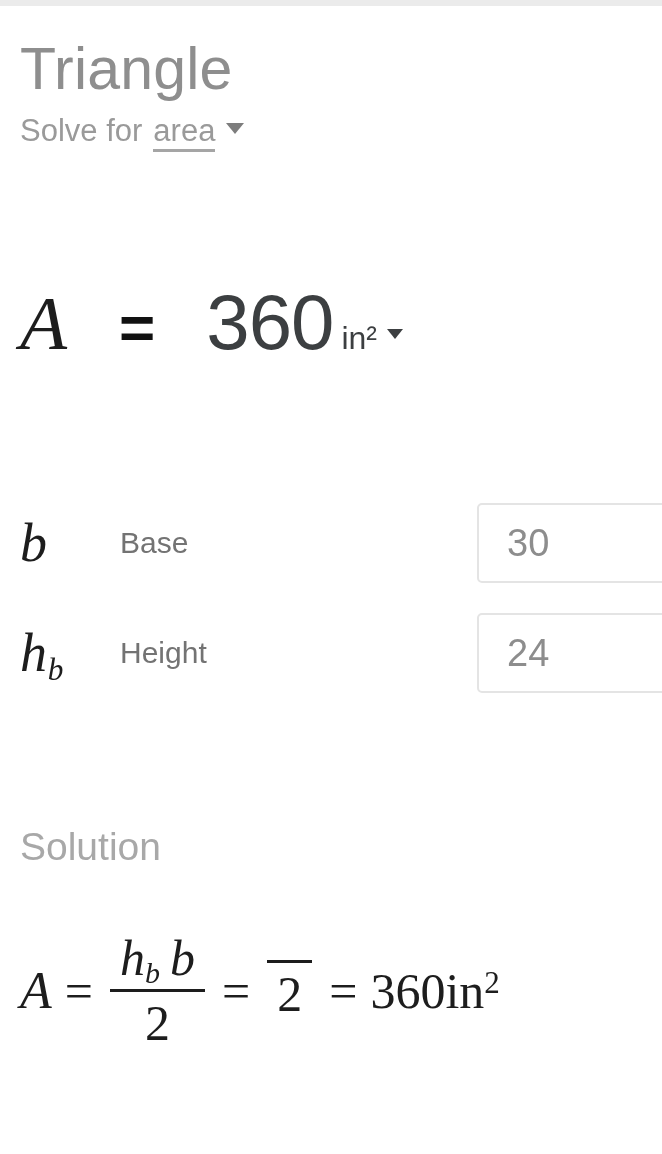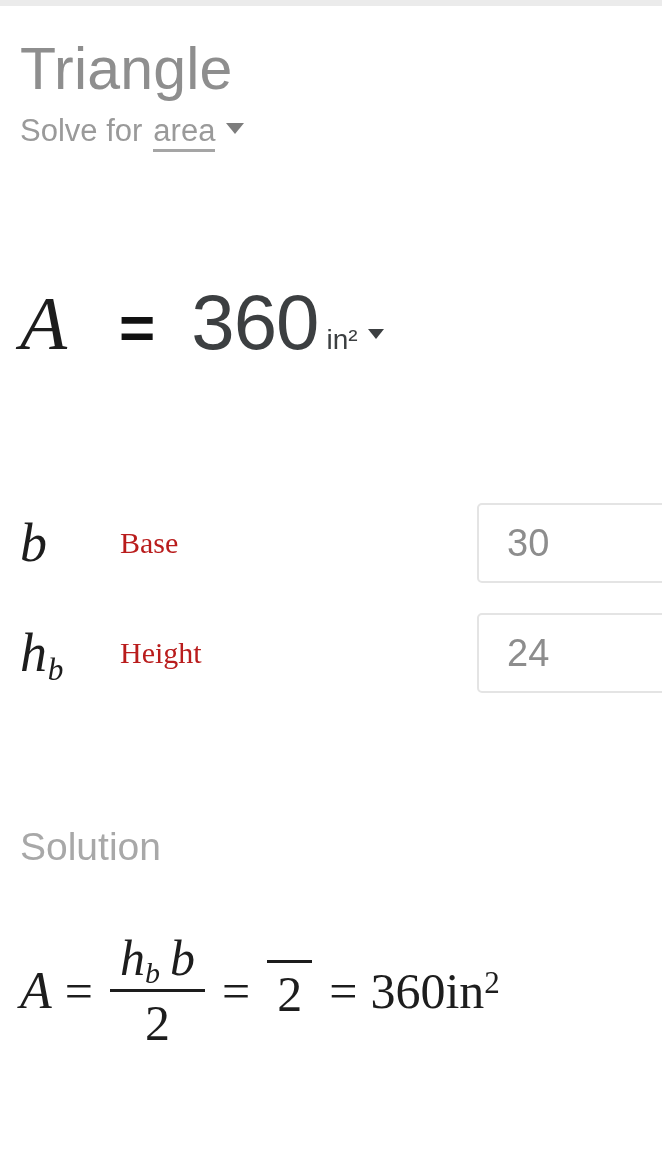--- a/index.html
+++ b/index.html
@@ -109,26 +109,26 @@
     color: #111111;
     line-height: 1;
     margin-left: 52px;
   }
   .result-value {
     font-family: "Liberation Sans", sans-serif;
     font-size: 78px;
     font-weight: 400;
     color: #3c3f41;
     line-height: 1;
-    margin-left: 36px;
+    margin-left: 51px;
     letter-spacing: -1px;
   }
   .result-unit {
     font-family: "Liberation Sans", sans-serif;
-    font-size: 28px;
+    font-size: 32px;
     font-weight: 400;
     color: #3c3f41;
     line-height: 1;
     margin-left: 8px;
   }
   .result-caret {
     display: inline-block;
     width: 0;
     height: 0;
     border-left: 8px solid transparent;
@@ -170,24 +170,24 @@
     vertical-align: baseline;
     position: relative;
     top: 0.28em;
     left: 0.02em;
   }
   .field-label {
     position: absolute;
     left: 120px;
     top: 50%;
     transform: translateY(-50%);
-    font-family: Liberation Serif, serif;
+    font-family: Liberation Sans, sans-serif;
     font-size: 30px;
     font-weight: 400;
-    color: #b91c1c;
+    color: #737373;
     line-height: 1;
     white-space: nowrap;
   }
   .field-input {
     position: absolute;
     left: 477px;
     top: 0;
     width: 230px;
     height: 80px;
     box-sizing: border-box;

